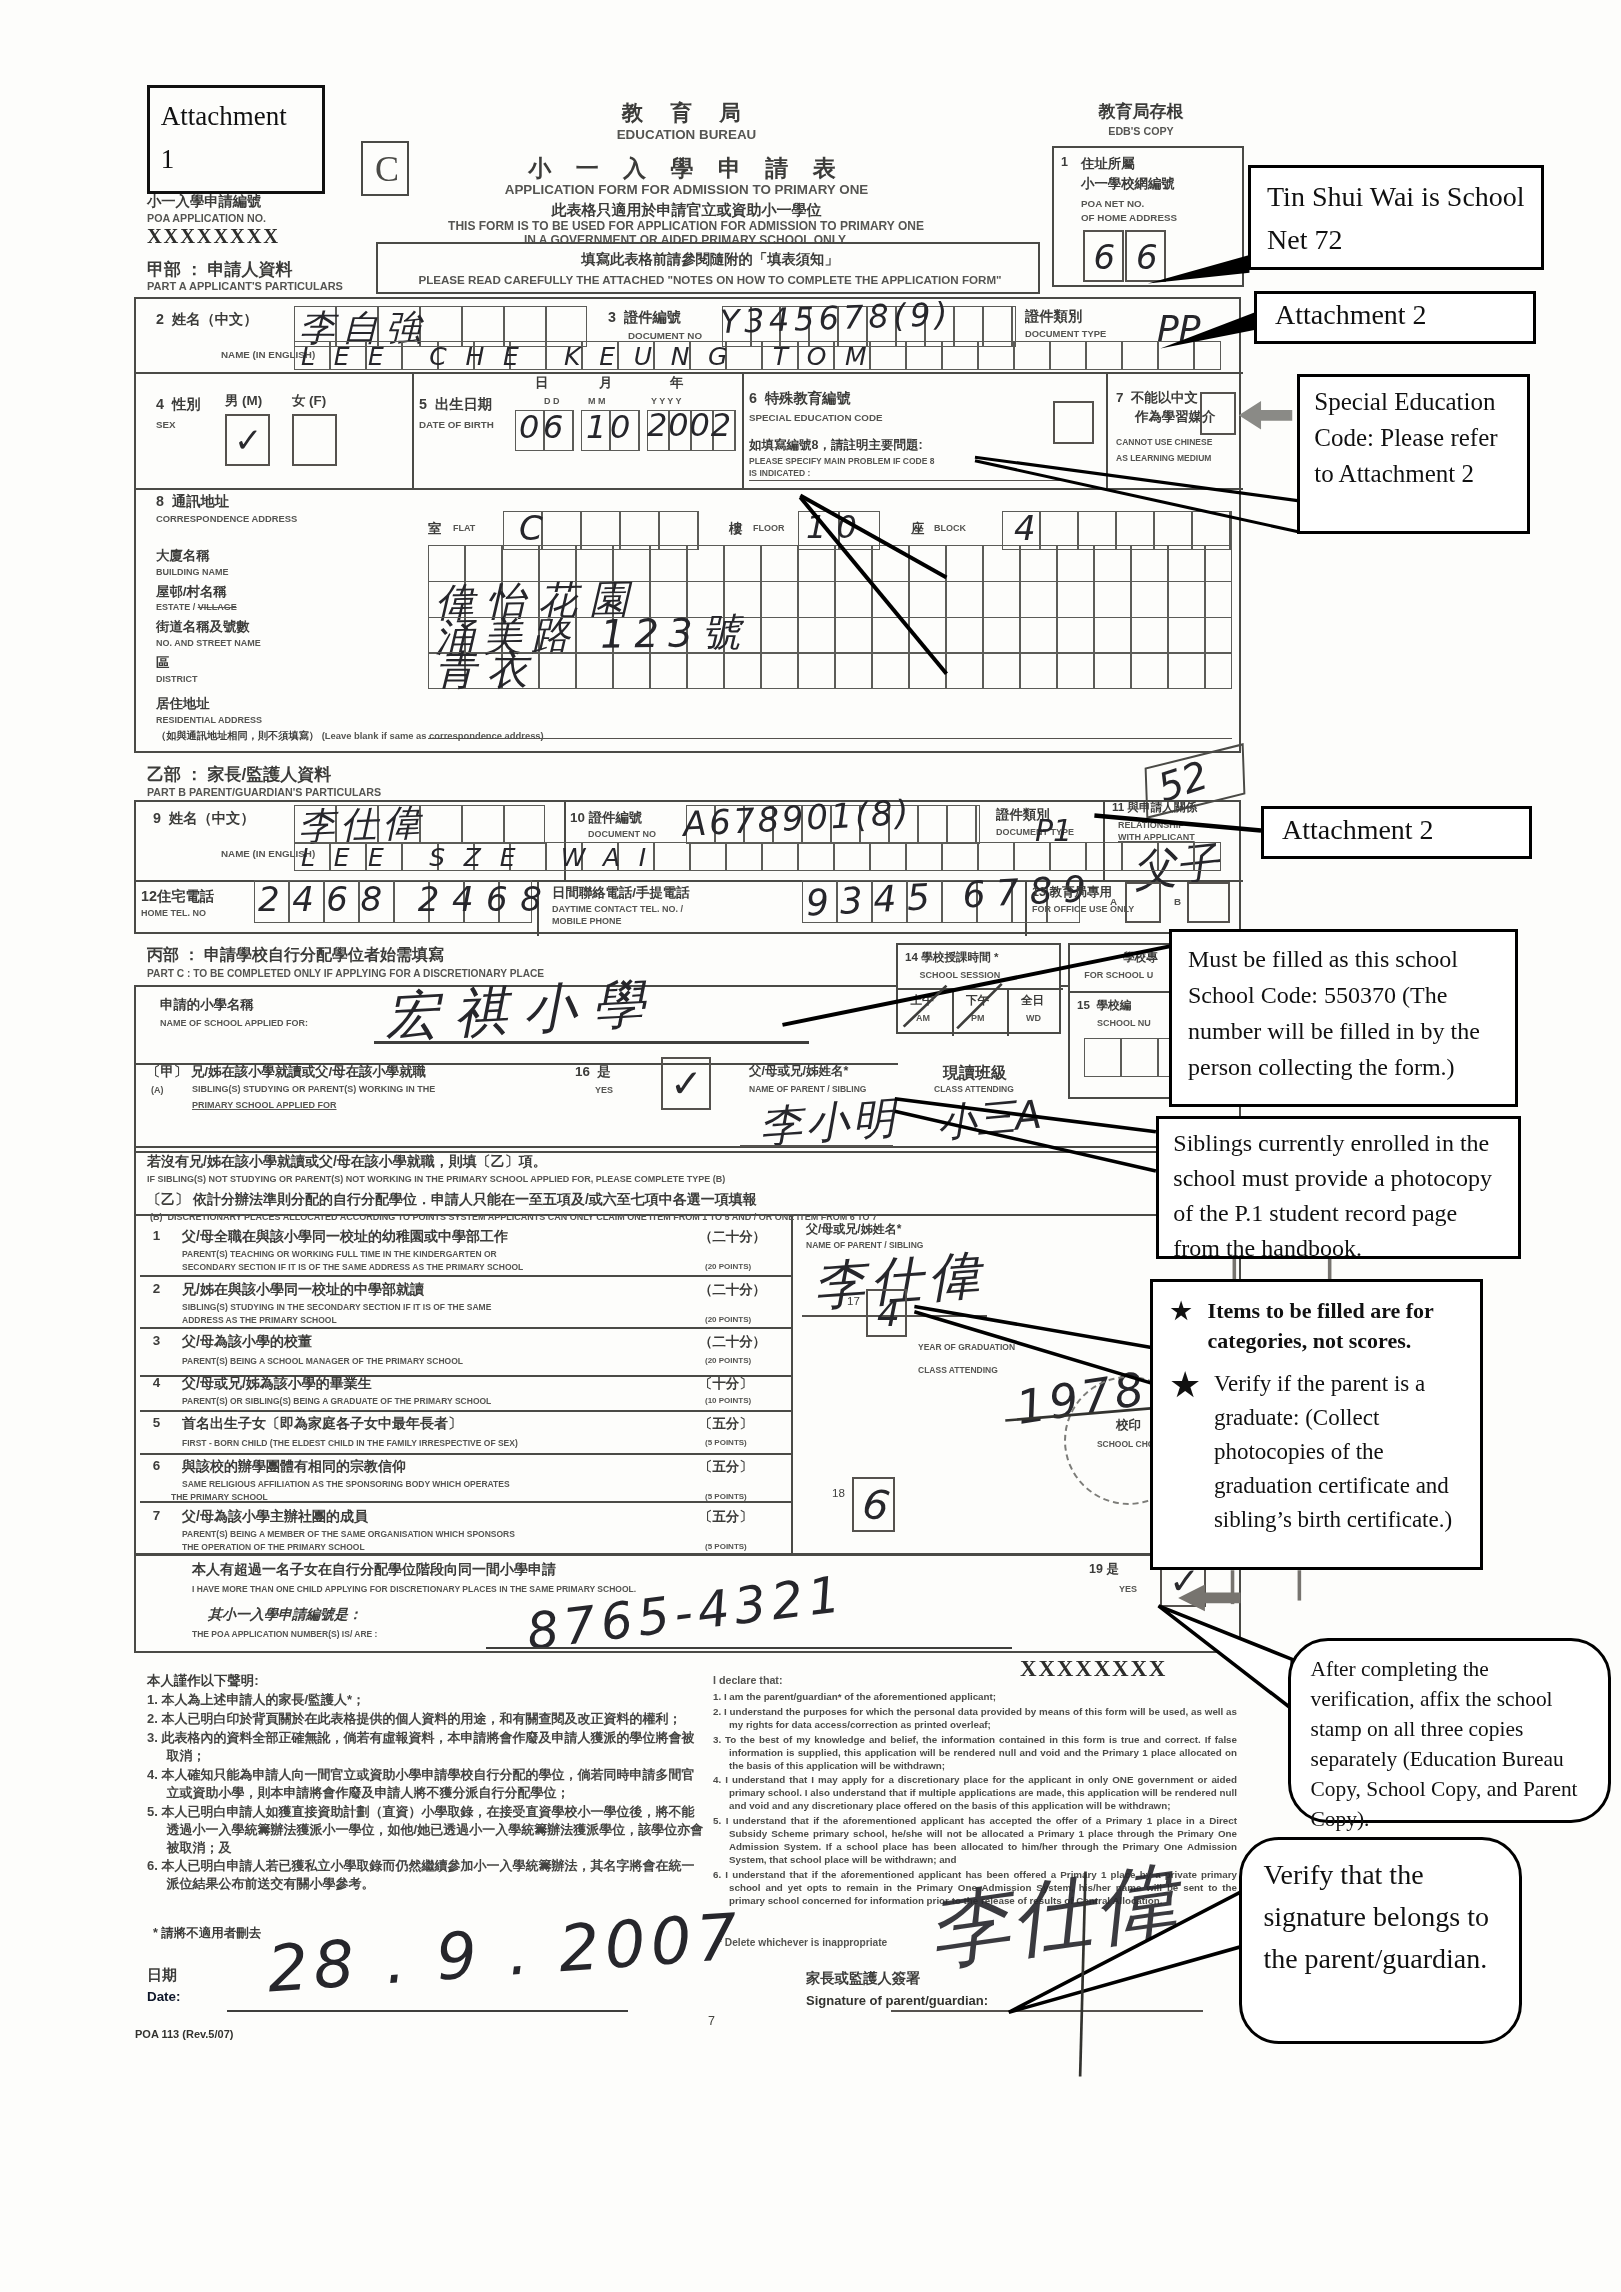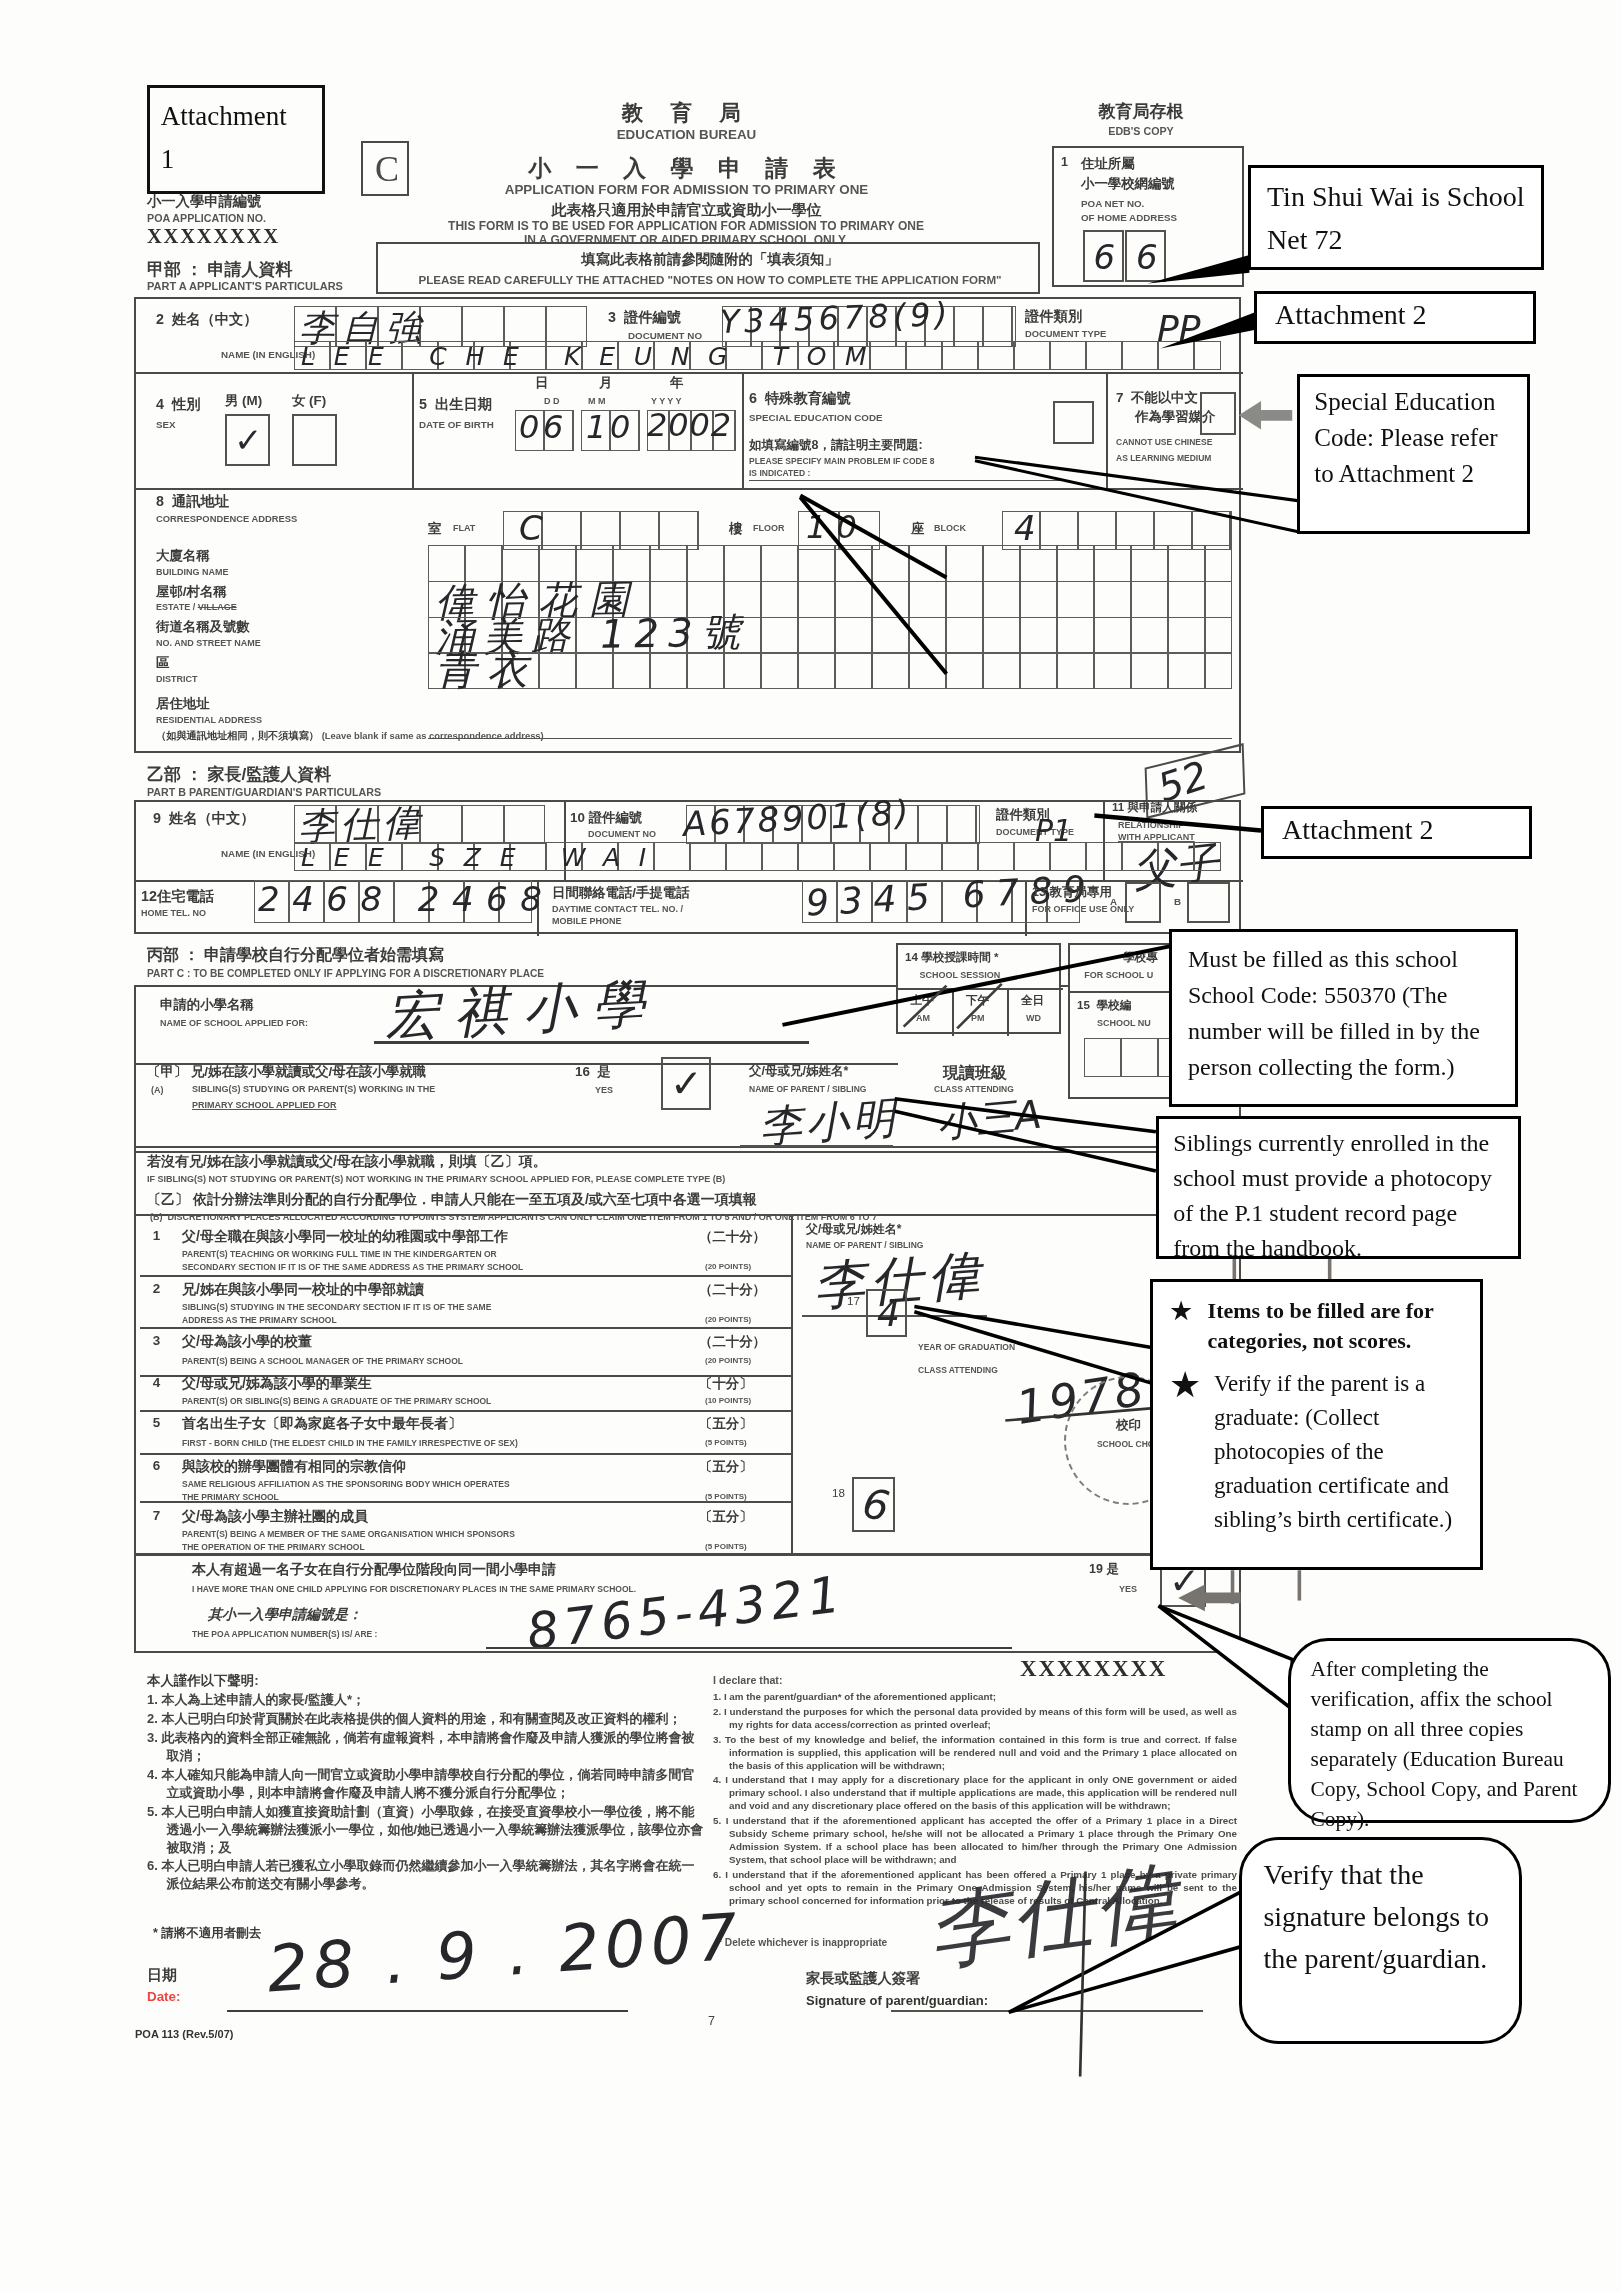--- a/index.html
+++ b/index.html
@@ -367,21 +367,21 @@
     <span class="zh abs" style="left:31px;top:0;font-size:14px;">首名出生子女〔即為家庭各子女中最年長者〕</span>
     <span class="zh abs" style="left:548px;top:0;font-size:13.4px;">〔五分〕</span>
     <span class="en abs" style="left:31px;top:23px;font-size:8.5px;">FIRST - BORN CHILD (THE ELDEST CHILD IN THE FAMILY IRRESPECTIVE OF SEX)</span>
     <span class="en abs" style="left:554px;top:23px;font-size:8px;">(5 POINTS)</span>
   </div>
   <div class="abs" style="left:151px;top:1458px;width:642px;">
     <span class="zh abs" style="left:1.8px;top:0;font-size:13.4px;">6</span>
     <span class="zh abs" style="left:31px;top:0;font-size:14px;">與該校的辦學團體有相同的宗教信仰</span>
     <span class="zh abs" style="left:548px;top:0;font-size:13.4px;">〔五分〕</span>
     <span class="en abs" style="left:31px;top:21.4px;font-size:8.5px;">SAME RELIGIOUS AFFILIATION AS THE SPONSORING BODY WHICH OPERATES</span>
-    <span class="en abs" style="left:31px;top:34px;font-size:8.5px;">THE PRIMARY SCHOOL</span>
+    <span class="en abs" style="left:20px;top:34px;font-size:8.5px;">THE PRIMARY SCHOOL</span>
     <span class="en abs" style="left:554px;top:34px;font-size:8px;">(5 POINTS)</span>
   </div>
   <div class="abs" style="left:151px;top:1508px;width:642px;">
     <span class="zh abs" style="left:1.8px;top:0;font-size:13.4px;">7</span>
     <span class="zh abs" style="left:31px;top:0;font-size:14px;">父/母為該小學主辦社團的成員</span>
     <span class="zh abs" style="left:548px;top:0;font-size:13.4px;">〔五分〕</span>
     <span class="en abs" style="left:31px;top:21.4px;font-size:8.5px;">PARENT(S) BEING A MEMBER OF THE SAME ORGANISATION WHICH SPONSORS</span>
     <span class="en abs" style="left:31px;top:34px;font-size:8.5px;">THE OPERATION OF THE PRIMARY SCHOOL</span>
     <span class="en abs" style="left:554px;top:34px;font-size:8px;">(5 POINTS)</span>
   </div>
@@ -439,21 +439,21 @@
     <p>1.   I am the parent/guardian* of the aforementioned applicant;</p>
     <p>2.   I understand the purposes for which the personal data provided by means of this form will be used, as well as my rights for data access/correction as printed overleaf;</p>
     <p>3.   To the best of my knowledge and belief, the information contained in this form is true and correct.  If false information is supplied, this application will be rendered null and void and the Primary 1 place allocated on the basis of this application will be withdrawn;</p>
     <p>4.   I understand that I may apply for a discretionary place for the applicant in only ONE government or aided primary school. I also understand that if multiple applications are made, this application will be rendered null and void and any discretionary place offered on the basis of this application will be withdrawn;</p>
     <p>5.   I understand that if the aforementioned applicant has accepted the offer of a Primary 1 place in a Direct Subsidy Scheme primary school, he/she will not be allocated a Primary 1 place through the Primary One Admission System.  If a school place has been allocated to him/her through the Primary One Admission System, that school place will be withdrawn; and</p>
     <p>6.   I understand that if the aforementioned applicant has been offered a Primary 1 place by a private primary school and yet opts to remain in the Primary One Admission System, his/her name will be sent to the primary school concerned for information prior to the release of results of Central Allocation.</p>
   </div>
   <div class="abs en" style="left:718px;top:1937px;font-size:10.2px;">*    Delete whichever is inappropriate</div>
 
   <div class="abs zh" style="left:147px;top:1966px;font-size:15px;">日期</div>
-  <div class="abs en" style="left:147px;top:1989px;font-size:13.4px;color:#ef4444;">Date:</div>
+  <div class="abs en" style="left:147px;top:1989px;font-size:13.4px;color:#0f172a;">Date:</div>
   <span class="abs hw" style="left:267px;top:1916px;font-size:64px;letter-spacing:5.3px;transform:rotate(-4deg);">28 . 9 . 2007</span>
   <div class="abs" style="left:227px;top:2010px;width:401px;height:2.2px;background:#3e3e3c;"></div>
   <div class="abs en" style="left:135px;top:2028px;font-size:11px;color:#33332f;">POA 113 (Rev.5/07)</div>
 
   <div class="abs zh" style="left:806px;top:1969px;font-size:14.3px;">家長或監護人簽署</div>
   <div class="abs en" style="left:806px;top:1993px;font-size:13px;color:#33332f;">Signature of parent/guardian:</div>
   <div class="abs en" style="left:708px;top:2014px;font-size:12.5px;font-weight:400;color:#44443f;">7</div>
   <span class="abs hw" style="left:927px;top:1862px;font-size:82px;letter-spacing:1.8px;transform:rotate(-8deg);opacity:.9;">李仕偉</span>
   <div class="abs" style="left:891px;top:2010px;width:312px;height:1.8px;background:#55524e;"></div>
 

